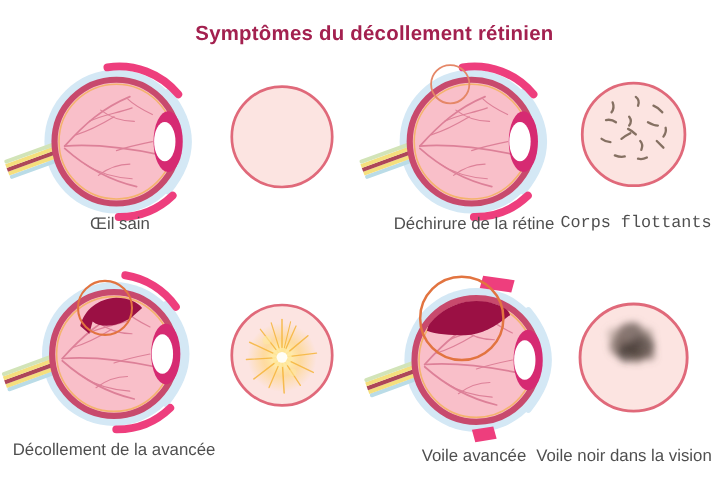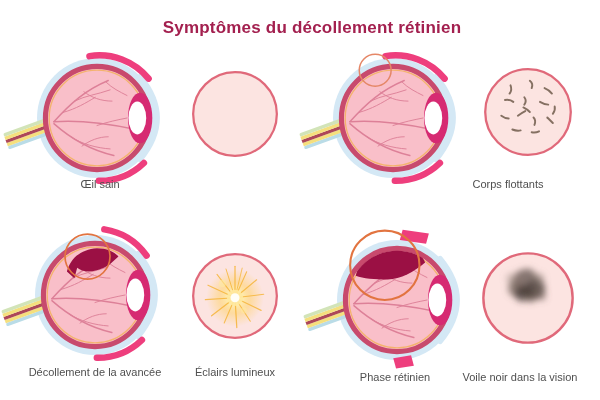--- a/index.html
+++ b/index.html
@@ -5,21 +5,21 @@
   html,body{margin:0;padding:0;background:#ffffff;}
   .canvas{
     position:relative;width:600px;height:400px;margin:0 auto;background:#ffffff;
     font-family:"Liberation Sans",sans-serif;overflow:hidden;
   }
   .title{
     position:absolute;top:6px;left:0;width:100%;margin:12px;text-align:center;
     font-size:17px;font-weight:bold;color:var(--title,#a3204f);letter-spacing:.2px;
   }
   .caption{
-    position:absolute;margin:0;text-align:center;font-size:11px;
+    position:absolute;margin:0;text-align:center;font-size:14px;
     color:var(--label,#4f4f4f);line-height:1.2;
   }
   svg.fig{position:absolute;overflow:visible;}
   .defs-svg{position:absolute;width:0;height:0;overflow:hidden;}
 
   
   .halo{fill:var(--halo,#d4e8f5);}
   .cornea{fill:none;stroke:var(--halo,#d4e8f5);stroke-width:6;stroke-linecap:round;}
   .globe{fill:var(--eye-interior,#f9bfc9);stroke:var(--eye-ring,#c84a6d);stroke-width:5.5;}
   .inner-ring{fill:none;stroke:var(--inner-ring,#f3b163);stroke-width:1.4;opacity:.9;}
@@ -181,18 +181,18 @@
       <circle cx="50" cy="27" r="8" fill="#857570" opacity="0.65"></circle>
       <circle cx="44" cy="46" r="8" fill="#3c322e" opacity="0.7"></circle>
       <circle cx="61" cy="30" r="6" fill="#8d7d75" opacity="0.55"></circle>
       <circle cx="53" cy="49" r="6" fill="#57493f" opacity="0.6"></circle>
       <circle cx="33" cy="30" r="6" fill="#9a8a80" opacity="0.45"></circle>
       <circle cx="64" cy="48" r="5" fill="#6e5d57" opacity="0.5"></circle>
     </g>
   </svg>
 
   <p class="caption" style="left:30px;top:178px;width:140px;">Œil sain</p>
-  <p class="caption" style="left:438px;top:178px;width:140px;">Corps flottants</p>
+  <p class="caption" style="left:313px;top:178px;width:164px;">Déchirure de la rétine</p>
+  <p class="caption" style="left:460px;top:178px;width:140px;font-family:Liberation Mono, monospace;">Corps flottants</p>
   <p class="caption" style="left:8px;top:366px;width:174px;">Décollement de la avancée</p>
-  <p class="caption" style="left:165px;top:366px;width:140px;">Éclairs lumineux</p>
-  <p class="caption" style="left:325px;top:371px;width:140px;">Phase rétinien</p>
+  <p class="caption" style="left:325px;top:371px;width:140px;">Voile avancée</p>
   <p class="caption" style="left:438px;top:371px;width:164px;">Voile noir dans la vision</p>
 </div>
 
 </body></html>

